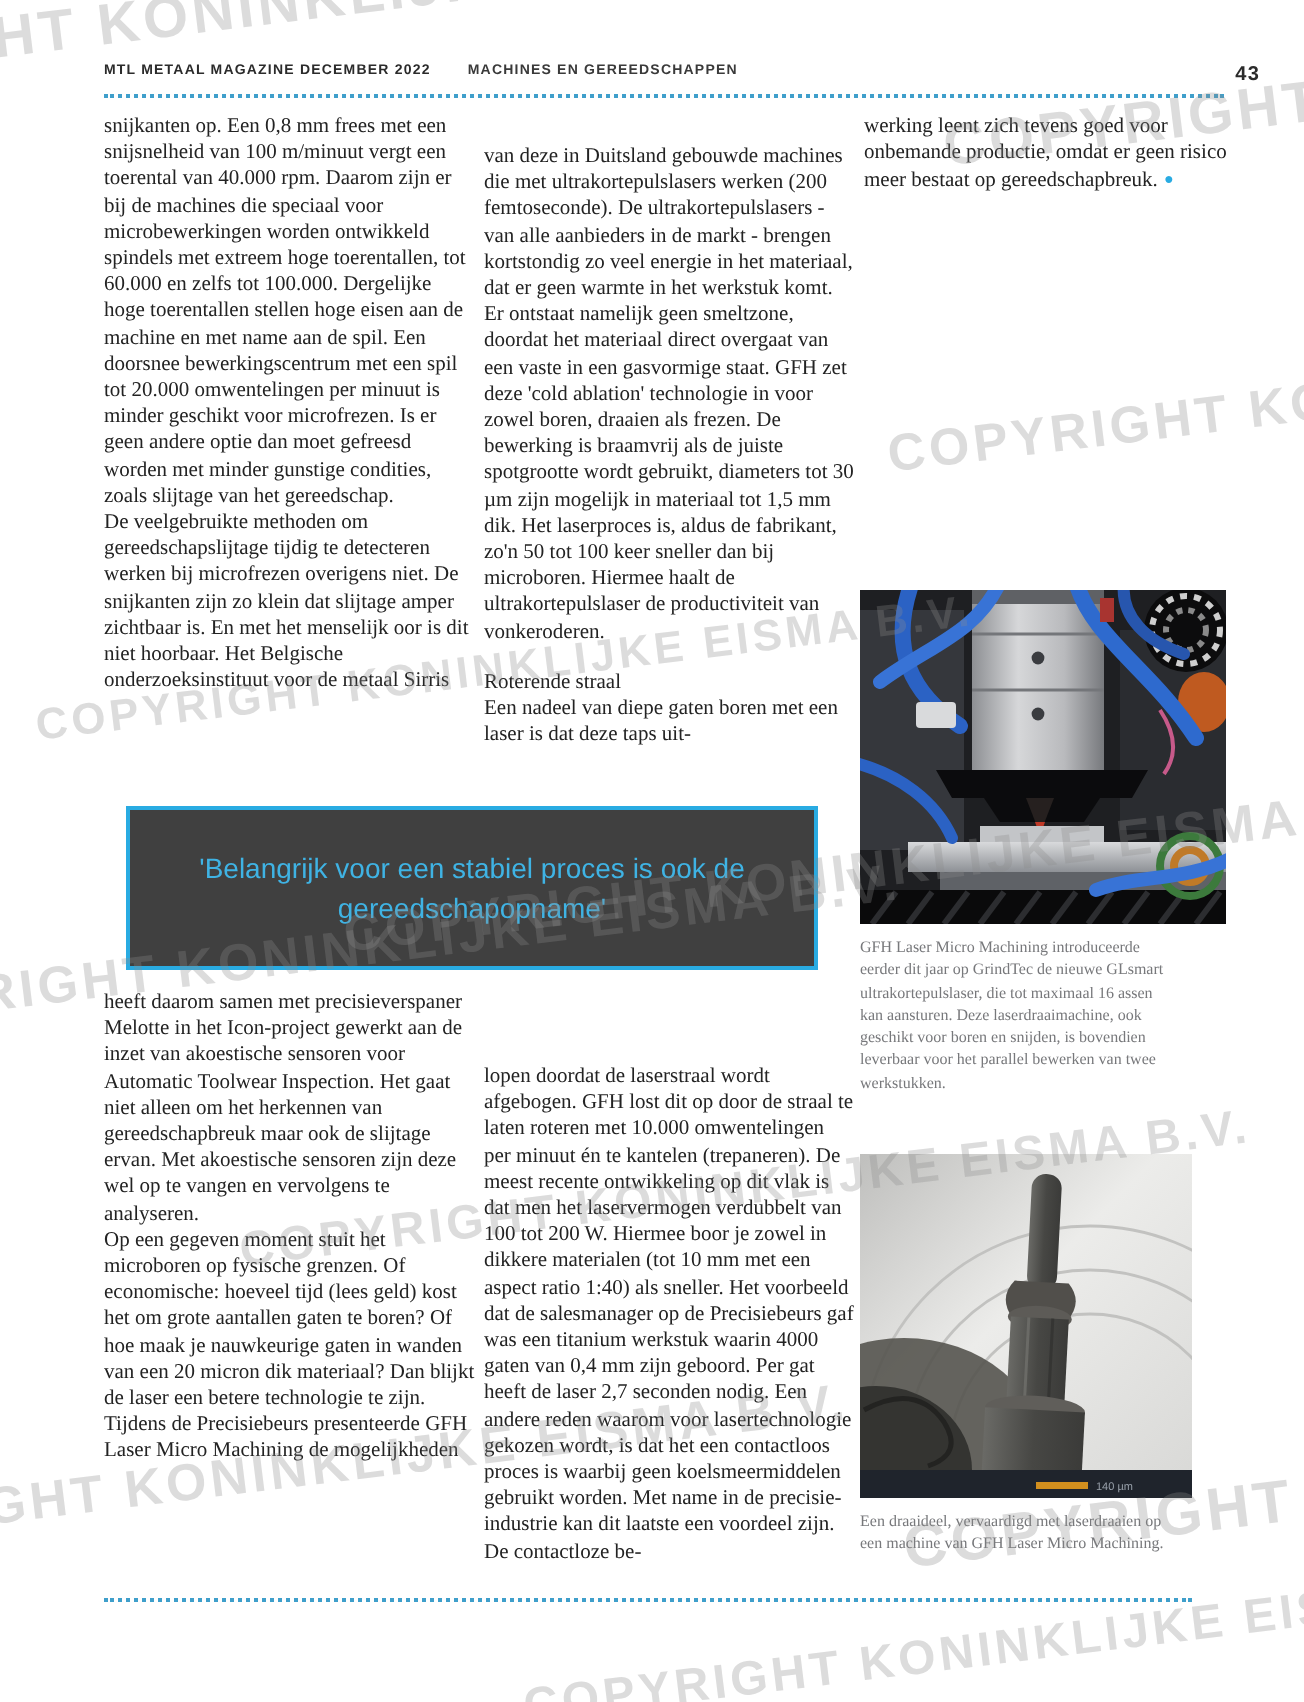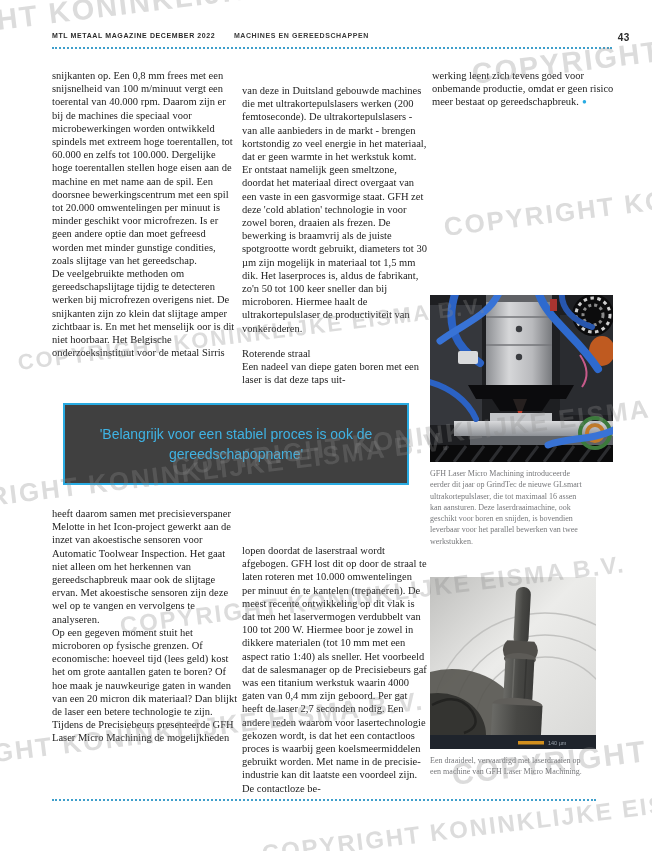--- a/index.html
+++ b/index.html
@@ -11,21 +11,21 @@
       transform:rotate(-7deg);transform-origin:left center;z-index:6;pointer-events:none;}
   
   .header{position:absolute;left:52px;top:32px;right:14px;height:12px;
           font-family:"Liberation Sans",sans-serif;font-size:7px;font-weight:700;
           letter-spacing:.6px;color:#2b2b2b;}
   .header .sec{margin-left:16px;color:#3a3a3a;}
   .header .pageno{position:absolute;right:8px;top:0;font-size:10px;}
   .rule{position:absolute;height:0;border-top:2px dotted #3f9fcb;z-index:2;}
   
   .col{position:absolute;width:186px;font-size:10.5px;line-height:13.2px;
-       color:#232323;z-index:3;margin-top:12px;}
+       color:#232323;z-index:3;}
   .col p{margin:0;}
   .col p.subhead{font-weight:400;margin-top:12px;}
   .bullet{color:#29abe2;font-size:8px;vertical-align:1px;padding-left:3px;}
   
   .quote-box{position:absolute;left:63px;top:403px;width:342px;height:78px;
              border:2px solid #29abe2;background:#404040;display:flex;align-items:center;
              justify-content:center;z-index:4;}
   .quote-text{font-family:"Liberation Sans",sans-serif;color:#3fb3e4;font-size:14px;
               line-height:20px;text-align:center;padding:0 26px;}
   

